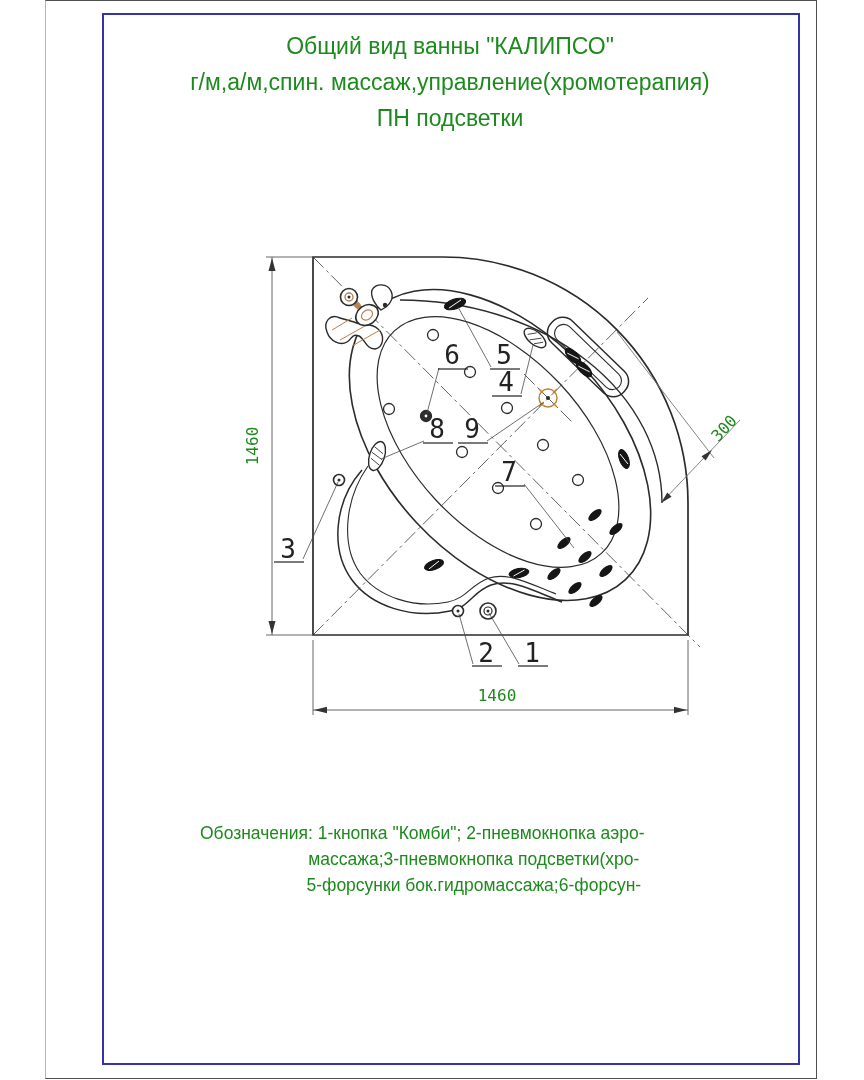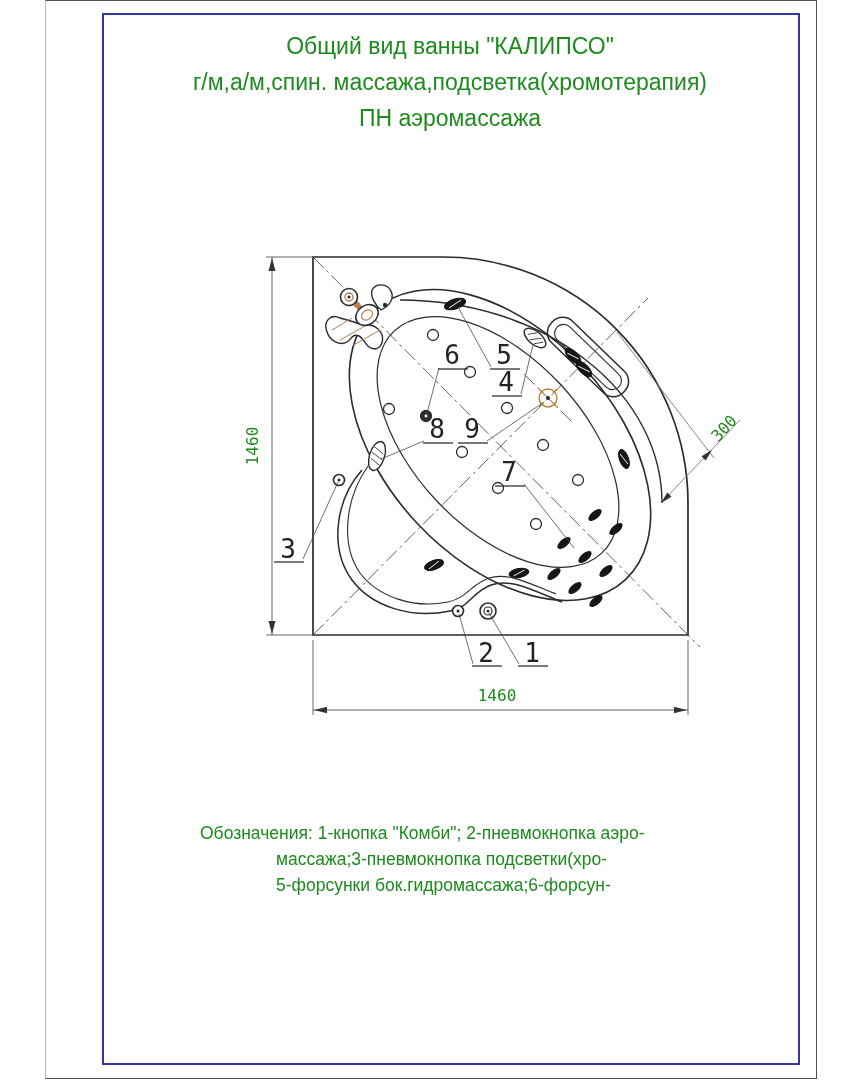--- a/index.html
+++ b/index.html
@@ -7,35 +7,35 @@
        font-family:"Liberation Sans", sans-serif;}
   .page-border{position:absolute;left:45px;top:0;width:770px;height:1077px;
        border:1px solid #4f4f4f;border-left-color:#b5b5b5;background:#ffffff;}
   .blue-frame{position:absolute;left:102px;top:13px;width:698px;height:1052px;
        box-sizing:border-box;border:2px solid #3434a6;}
   .title-block{position:absolute;left:130px;top:28px;width:640px;text-align:center;
        color:#1d8a1d;font-size:23px;line-height:36px;font-weight:400;}
   .legend-block{position:absolute;left:200px;top:820px;color:#1d8a1d;
        font-size:17.5px;line-height:26px;}
   .legend-line{white-space:nowrap;}
-  .legend-line.cont{margin-left:76px;}
+  .legend-line.cont{margin-left:103px;text-align:center;}
   svg text{user-select:none;}
   .dimtext{font-family:"DejaVu Sans Mono", monospace;font-size:16px;fill:#1d8a1d;}
   .partnum{font-family:"DejaVu Sans Mono", monospace;font-size:26px;fill:#222222;}
 </style>
 </head>
 <body>
 
 <div class="page-border"></div>
 <div class="blue-frame"></div>
 
 <div class="title-block">
   <div>Общий вид ванны "КАЛИПСО"</div>
-  <div>г/м,а/м,спин. массажа,подсветка(хромотерапия)</div>
-  <div>ПН аэромассажа</div>
+  <div>г/м,а/м,спин. массаж,управление(хромотерапия)</div>
+  <div>ПН подсветки</div>
 </div>
 
 <svg width="864" height="1080" viewBox="0 0 864 1080" style="position:absolute;left:0;top:0;">
 
   <g stroke="#3a3a3a" stroke-width="0.8" fill="none" stroke-dasharray="15 4 3 4">
     <line x1="313" y1="257" x2="700" y2="647"></line>
     <line x1="313" y1="635" x2="648" y2="298"></line>
     <line x1="524" y1="374" x2="572" y2="422"></line>
   </g>
 

